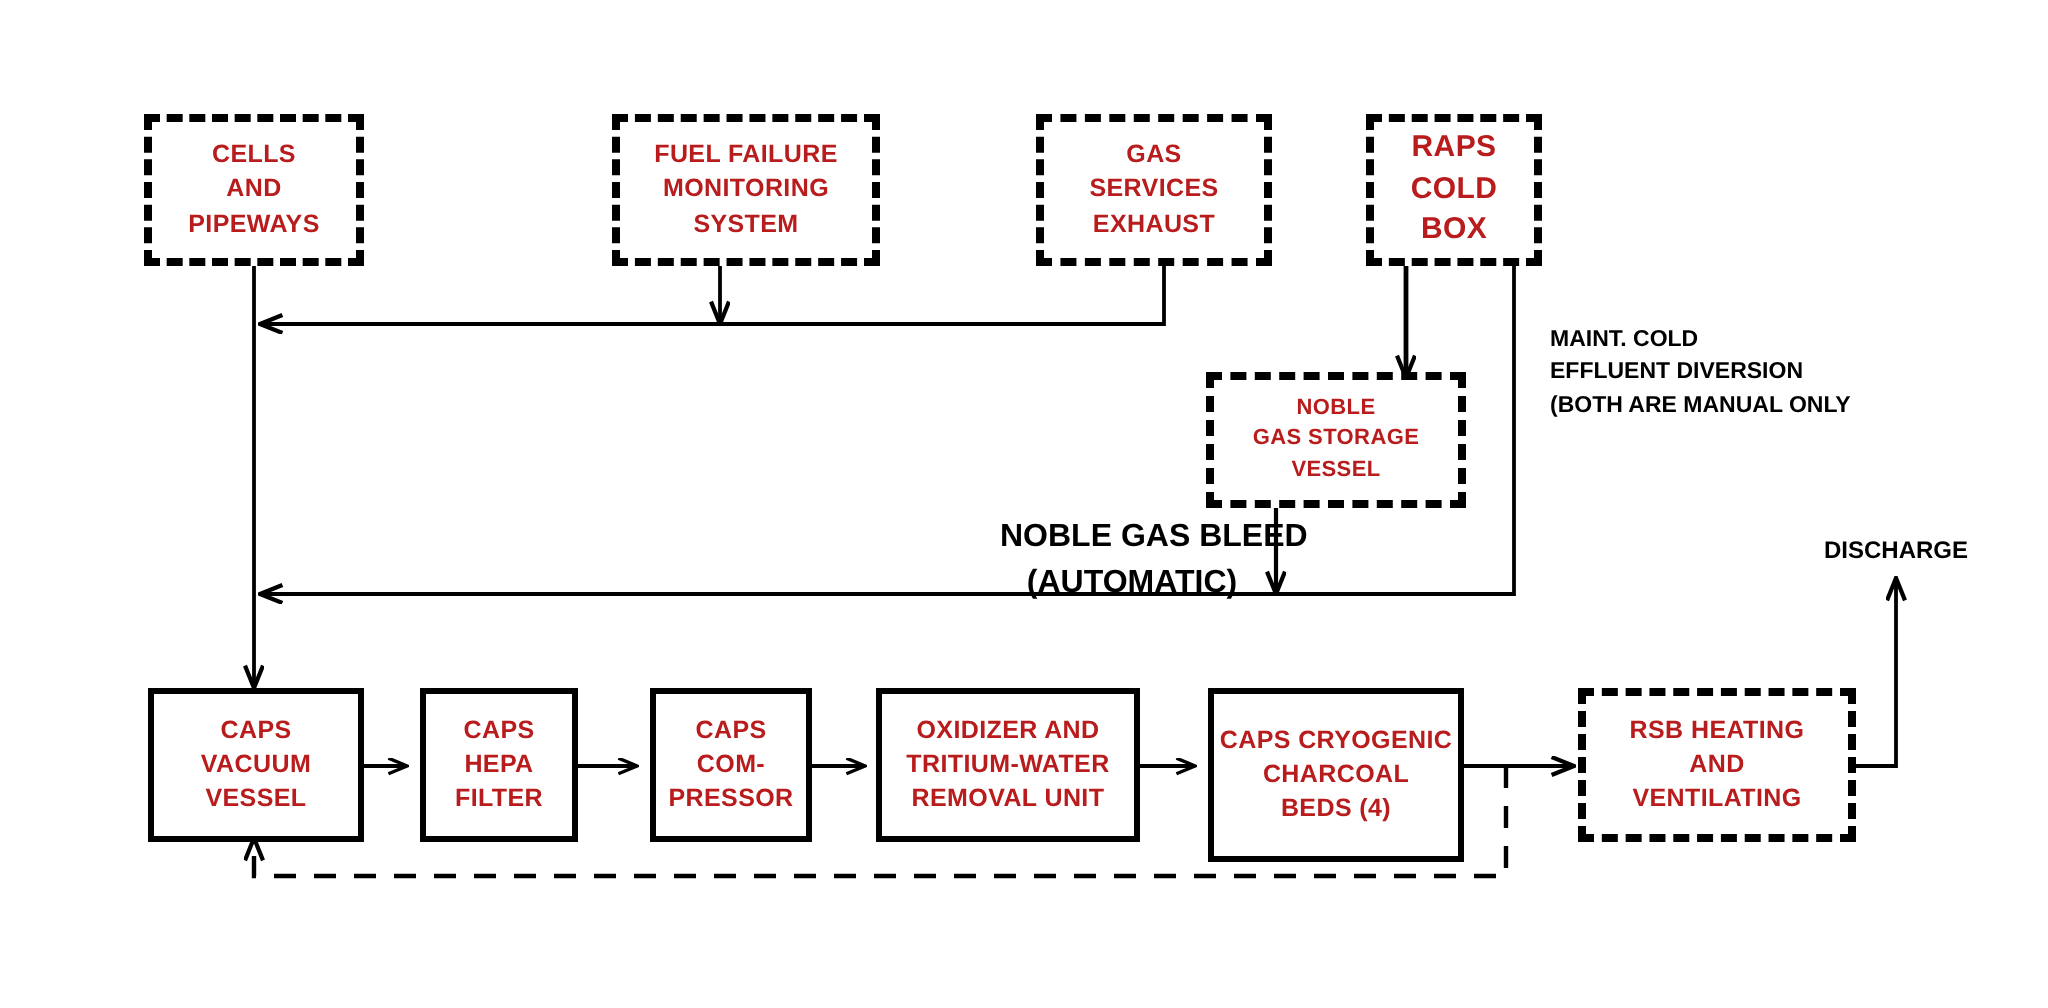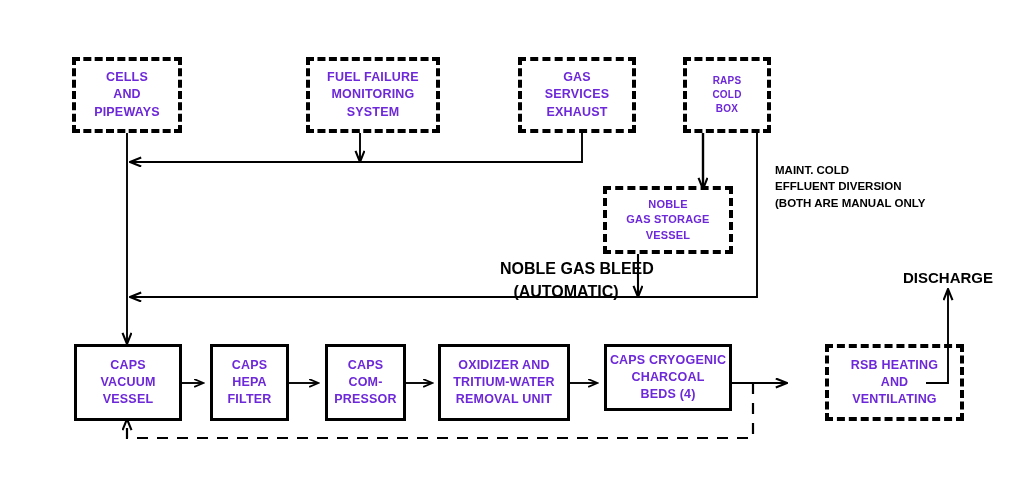--- a/index.html
+++ b/index.html
@@ -16,21 +16,21 @@
     overflow:hidden;
   }
   .node{
     position:absolute;
     box-sizing:border-box;
     display:flex;
     flex-direction:column;
     align-items:center;
     justify-content:center;
     text-align:center;
-    color:#6d28d9;
+    color:#b91c1c;
     font-weight:bold;
     letter-spacing:.2px;
     background:#ffffff;
     z-index:4;
   }
   .node .ln{display:block;line-height:1.38;white-space:nowrap;}
   .node.dashed{
     border:4px dashed #000000;
   }
   .node.solid{
@@ -108,21 +108,21 @@
     <span class="ln">MONITORING</span>
     <span class="ln">SYSTEM</span>
   </div>
 
   <div class="node dashed" style="left:518px; top:57px;  width:118px; height:76px; font-size:12.5px;">
     <span class="ln">GAS</span>
     <span class="ln">SERVICES</span>
     <span class="ln">EXHAUST</span>
   </div>
 
-  <div class="node dashed" style="left:683px; top:57px;  width:88px;  height:76px; font-size:10px;">
+  <div class="node dashed" style="left:683px; top:57px;  width:88px;  height:76px; font-size:15px;">
     <span class="ln">RAPS</span>
     <span class="ln">COLD</span>
     <span class="ln">BOX</span>
   </div>
 
   <div class="node dashed" style="left:603px; top:186px; width:130px; height:68px; font-size:11px;">
     <span class="ln">NOBLE</span>
     <span class="ln">GAS STORAGE</span>
     <span class="ln">VESSEL</span>
   </div>
@@ -144,41 +144,41 @@
     <span class="ln">COM-</span>
     <span class="ln">PRESSOR</span>
   </div>
 
   <div class="node solid" style="left:438px; top:344px; width:132px; height:77px; font-size:12.5px;">
     <span class="ln">OXIDIZER AND</span>
     <span class="ln">TRITIUM-WATER</span>
     <span class="ln">REMOVAL UNIT</span>
   </div>
 
-  <div class="node solid" style="left:604px; top:344px; width:128px; height:67px; font-size:12.5px;">
+  <div class="node solid" style="left:604px; top:344px; width:128px; height:87px; font-size:12.5px;">
     <span class="ln">CAPS CRYOGENIC</span>
     <span class="ln">CHARCOAL</span>
     <span class="ln">BEDS (4)</span>
   </div>
 
-  <div class="node dashed" style="left:825px; top:344px; width:139px; height:77px; font-size:12.5px; background:transparent;">
+  <div class="node dashed" style="left:789px; top:344px; width:139px; height:77px; font-size:12.5px; background:transparent;">
     <span class="ln">RSB HEATING</span>
     <span class="ln">AND</span>
     <span class="ln">VENTILATING</span>
   </div>
 
   <div class="label" style="left:775px; top:162px; font-size:11.5px;">
     <span class="ln">MAINT. COLD</span>
     <span class="ln">EFFLUENT DIVERSION</span>
     <span class="ln">(BOTH ARE MANUAL ONLY</span>
   </div>
 
   <div class="label center" style="left:500px; top:258px; width:132px; font-size:16px;">
     <span class="ln">NOBLE GAS BLEED</span>
     <span class="ln">(AUTOMATIC)</span>
   </div>
 
-  <div class="label center" style="left:888px; top:267px; width:120px; font-size:15px;">
+  <div class="label center" style="left:888px; top:267px; width:120px; font-size:12px;">
     <span class="ln">DISCHARGE</span>
   </div>
 
 
 </div>
 
 </body></html>

